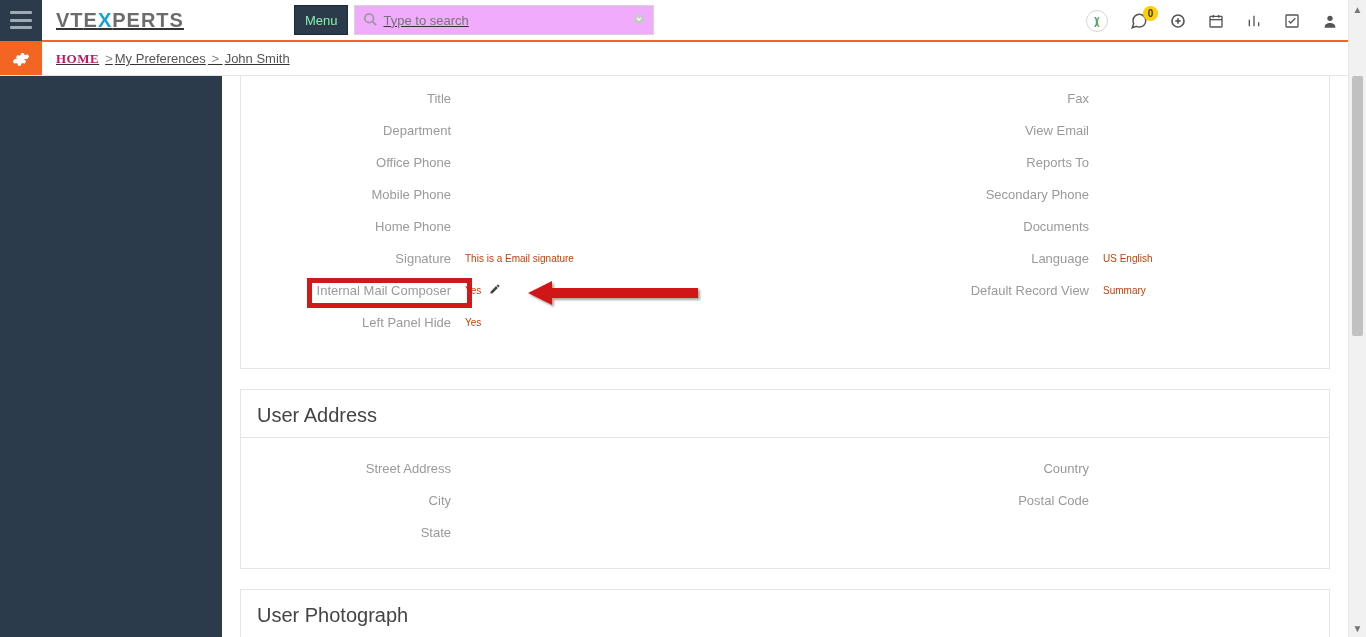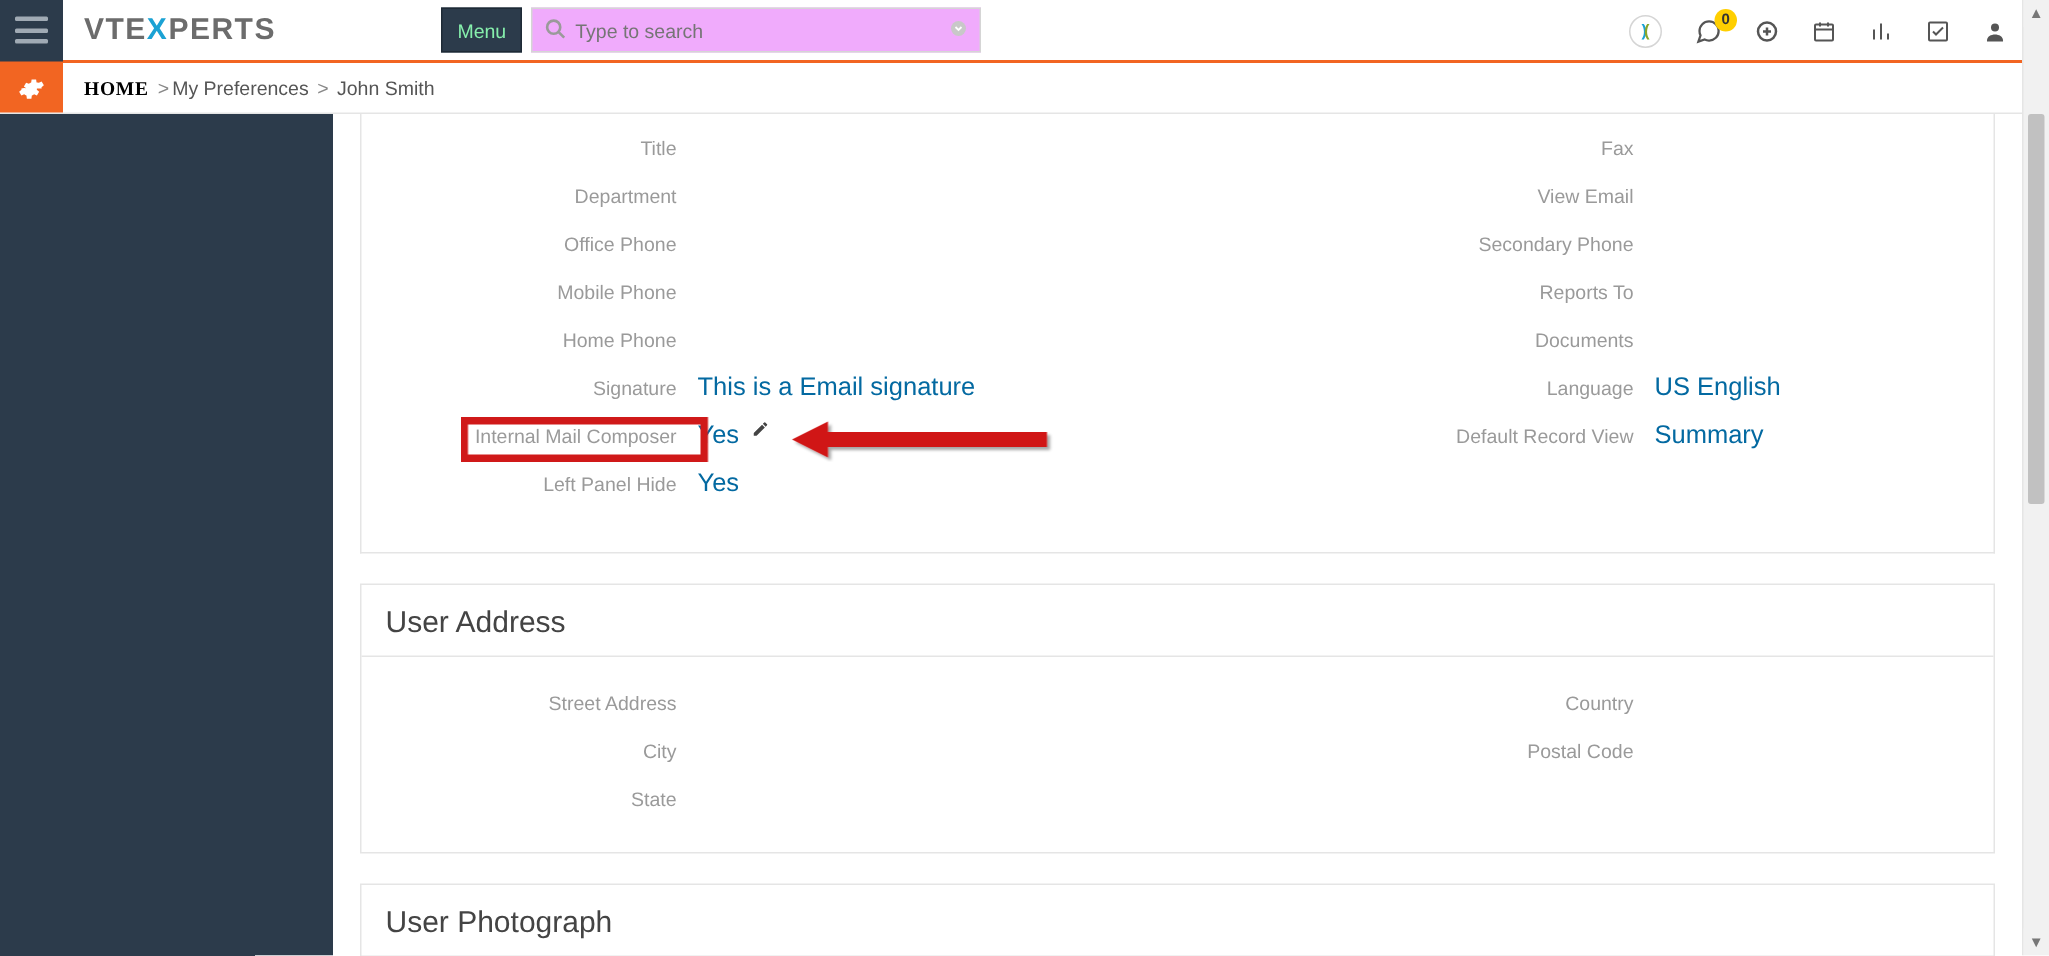--- a/index.html
+++ b/index.html
@@ -1,19 +1,19 @@
 <!DOCTYPE html>
 <html><head>
 <meta charset="utf-8">
 <style>
   * { box-sizing: border-box; margin: 0; padding: 0; }
   html, body { height: 100%; font-family: "Helvetica Neue", Helvetica, Arial, sans-serif; font-size: 14px; color: #333; }
   body { background: #fff; overflow: hidden; }
 
-  .viewport { width: 1366px; height: 637px; position: relative; background: #fff; }
+  .viewport { width: 1366px; height: 637px; position: relative; background: #fff; text-decoration: underline; }
 
   
   .topbar { height: 42px; border-bottom: 2px solid #f26522; display: flex; align-items: center; position: relative; background: #fff; }
   .hamburger-box { width: 42px; height: 42px; background: #2c3b4b; display: flex; align-items: center; justify-content: center; cursor: pointer; }
   .hamburger-icon { width: 22px; height: 18px; display: flex; flex-direction: column; justify-content: space-between; }
   .hamburger-icon span { display: block; height: 3px; background: #a0aab4; border-radius: 1px; }
 
   .logo { margin-left: 14px; height: 42px; display: flex; align-items: center; }
   .logo-text { font-weight: 600; letter-spacing: 1px; font-size: 20px; color: #6c6c6c; }
   .logo-text .x { color: #1ba2d4; }
@@ -30,35 +30,35 @@
   .badge { position: absolute; top: -6px; right: -10px; background: #ffcf00; color: #333; border-radius: 50%; font-size: 10px; width: 15px; height: 15px; display: flex; align-items: center; justify-content: center; font-weight: 700; }
   .xo-logo { width: 22px; height: 22px; border: 1px solid #d5d5d5; border-radius: 50%; display: flex; align-items: center; justify-content: center; font-size: 11px; font-weight: 700; }
   .xo-logo .b { color: #1ba2d4; }
   .xo-logo .o { color: #8aa62a; margin-left: -2px; }
 
   
   .row2 { height: 34px; display: flex; align-items: stretch; border-bottom: 1px solid #e5e5e5; }
   .settings-box { width: 42px; background: #f26522; display: flex; align-items: center; justify-content: center; }
   .gear { width: 18px; height: 18px; color: #fff; }
   .breadcrumb { display: flex; align-items: center; padding-left: 14px; font-size: 13px; color: #555; }
-  .breadcrumb .home { font-weight: 700; color: #000000; letter-spacing: 0.5px; margin-right: 4px; font-family: Georgia, 'Times New Roman', serif; }
+  .breadcrumb .home { font-weight: 700; color: #be185d; letter-spacing: 0.5px; margin-right: 4px; font-family: Georgia, 'Times New Roman', serif; }
   .breadcrumb .sep { margin: 0 2px; color: #888; }
 
   
   .sidebar { position: absolute; left: 0; top: 76px; bottom: 0; width: 222px; background: #2c3b4b; }
 
   
   .main { position: absolute; left: 222px; right: 18px; top: 76px; bottom: 0; overflow-y: auto; padding: 0 18px 40px 18px; }
   .panel { border: 1px solid #e5e5e5; border-top: none; background: #fff; margin-bottom: 20px; }
 
   .field-grid { display: flex; gap: 48px; }
   .col { flex: 1; }
   .field-row { display: flex; align-items: center; min-height: 32px; padding: 0; }
   .field-label { width: 220px; text-align: right; color: #9a9a9a; font-size: 13px; padding-right: 10px; }
-  .field-value { color: #0369a1; font-size: 17px; padding-left: 4px; display: flex; gap: 8px; }
+  .field-value { color: #c2410c; font-size: 10px; padding-left: 4px; display: flex; align-items: center; gap: 8px; }
 
   .section-title { font-size: 20px; color: #444; font-weight: 400; padding: 14px 16px 10px 16px; border-bottom: 1px solid #e5e5e5; }
   .section-body { padding: 14px 0 20px 0; }
 
   .highlight-box { position: absolute; border: 5px solid #d01919; pointer-events: none; }
   .arrow-ann { position: absolute; pointer-events: none; }
 
   .pencil { color: #444; font-size: 12px; cursor: pointer; }
 
   
@@ -232,27 +232,27 @@
                 <span></span>
               </div>
             </div>
             <div class="field-row">
               <div class="field-label" style="width: 290px;">View Email</div>
               <div class="field-value">
                 <span></span>
               </div>
             </div>
             <div class="field-row">
+              <div class="field-label" style="width: 290px;">Reports To</div>
+              <div class="field-value">
+                <span></span>
+              </div>
+            </div>
+            <div class="field-row">
               <div class="field-label" style="width: 290px;">Secondary Phone</div>
-              <div class="field-value">
-                <span></span>
-              </div>
-            </div>
-            <div class="field-row">
-              <div class="field-label" style="width: 290px;">Reports To</div>
               <div class="field-value">
                 <span></span>
               </div>
             </div>
             <div class="field-row">
               <div class="field-label" style="width: 290px;">Documents</div>
               <div class="field-value">
                 <span></span>
               </div>
             </div>

